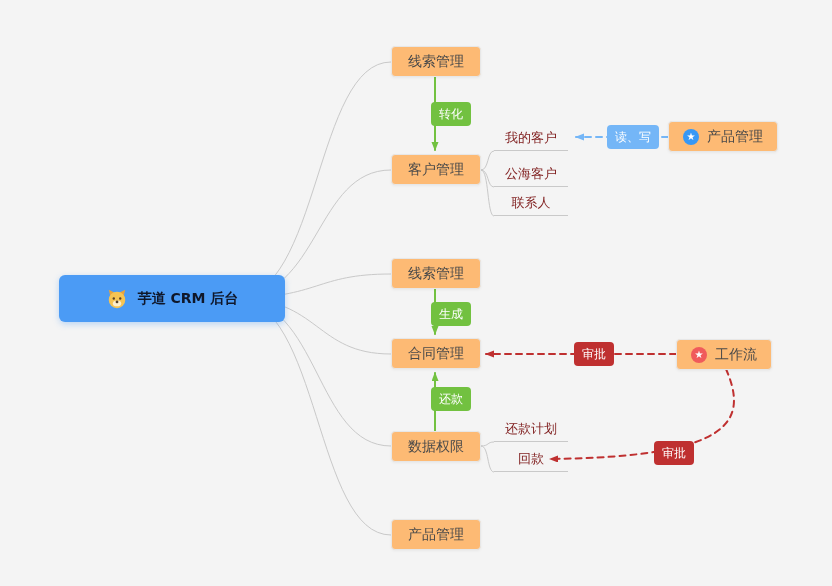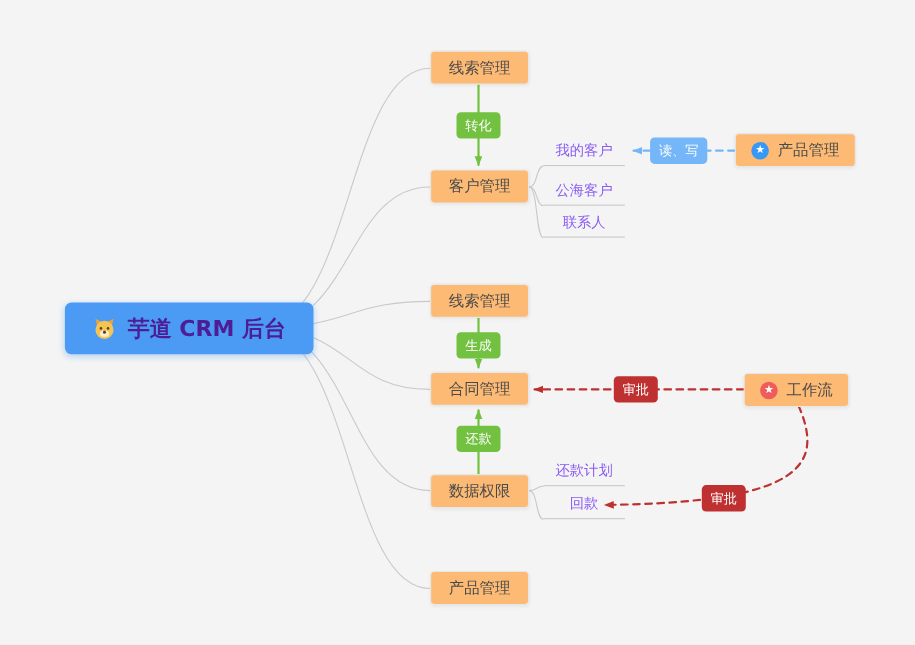--- a/index.html
+++ b/index.html
@@ -47,51 +47,52 @@
     color:#fff;font-size:10px;line-height:1;flex:0 0 auto;
   }
   .star-blue{background:var(--data-permission-icon,#3798f5);}
   .star-red{background:var(--workflow-icon,#f05b5b);}
 
   .root{
     position:absolute;left:59px;top:275px;
     width:226px;height:47px;
     background:var(--root-blue,#4b9bf5);
     border-radius:6px;
-    color:#4c1d95;
-    font-size:20px;font-weight:bold;
+    color:#0f172a;
+    font-size:14px;font-weight:bold;
     display:flex;align-items:center;justify-content:center;gap:10px;
     box-shadow:0 2px 6px rgba(75,155,245,0.35);
     white-space:nowrap;
     text-align:right;
   }
   .dog{display:flex;align-items:center;}
 
   .badge{
     position:absolute;
     transform:translate(-50%,-50%);
     color:#ffffff;
     font-size:12px;
     line-height:1;
     padding:6px 8px;
     border-radius:4px;
     white-space:nowrap;
+    margin-left:16px;
   }
   .badge-green{background:var(--green,#72c140);}
   .badge-blue{background:var(--blue,#74b6f7);}
   .badge-red{background:var(--red,#bf3030);}
 
   .sub{
     position:absolute;
     box-sizing:border-box;
     width:74px;height:24px;
     line-height:22px;
     text-align:center;
     font-size:13px;
-    color:#8b5cf6;
+    color:#7f1d1d;
     border-bottom:1px solid var(--line-gray,#c9c9c9);
     white-space:nowrap;
   }
 </style>
 </head>
 <body>
 
 <div class="canvas">
 
   <svg class="edges" width="832" height="586">

